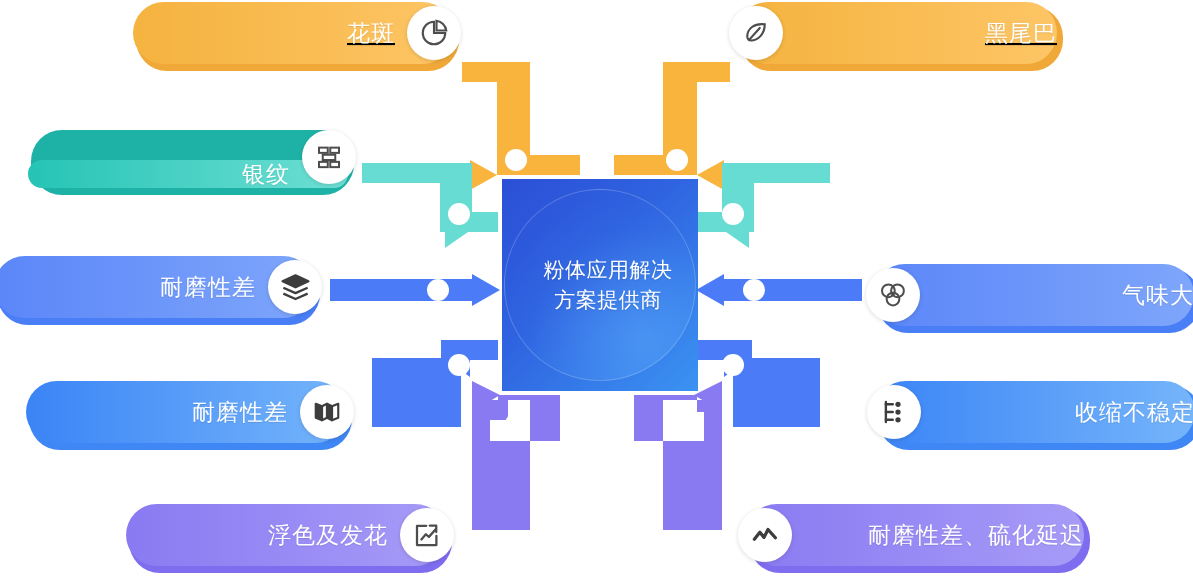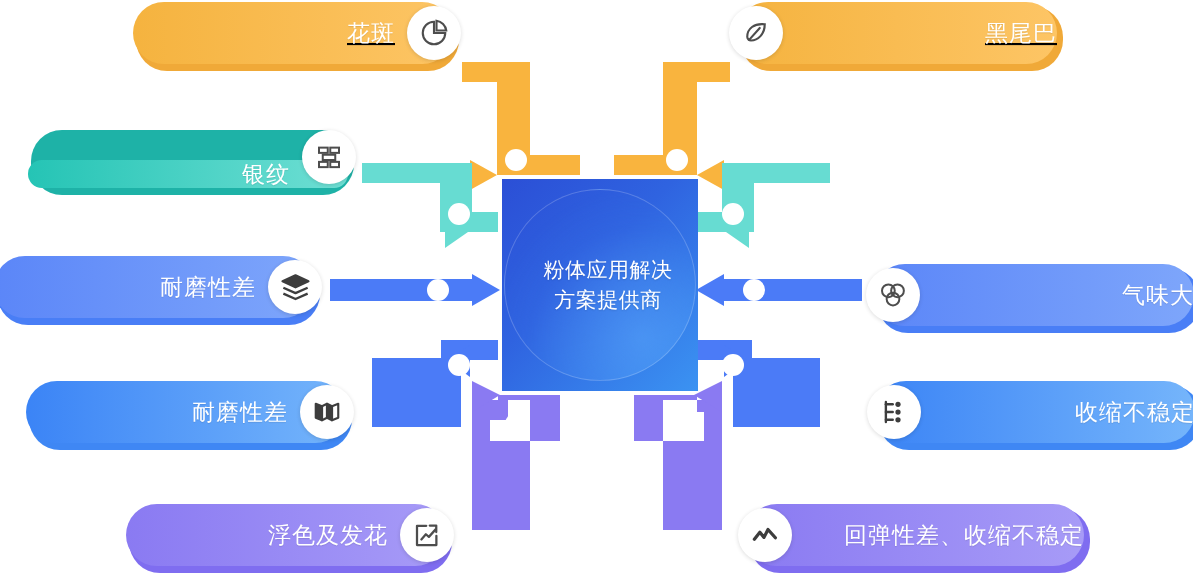--- a/index.html
+++ b/index.html
@@ -305,21 +305,21 @@
         <path d="M19.5 12.6V20H4V4.6h7.4"></path>
         <path d="M7.5 15.6l3.6-4.2 2.4 2.1 5.4-6"></path>
         <path d="M14.2 4.4h5.2v5.2"></path>
       </svg>
     </div>
   </div>
 
   <div class="pill left-icon c-purple" id="p9">
     <div class="shadow"></div>
     <div class="body">
-      <span class="label">回弹性差、收缩不稳定</span>
+      <span class="label">耐磨性差、硫化延迟</span>
     </div>
     <div class="badge">
       <svg width="30" height="30" viewBox="0 0 24 24" fill="none" stroke="#3d3d3d" stroke-width="2.6" stroke-linecap="round" stroke-linejoin="round">
         <path d="M3.5 15.4l4.4-5.6 3.3 4.1 3.2-6.3 5.9 6.6"></path>
       </svg>
     </div>
   </div>
 
 </div>
 

